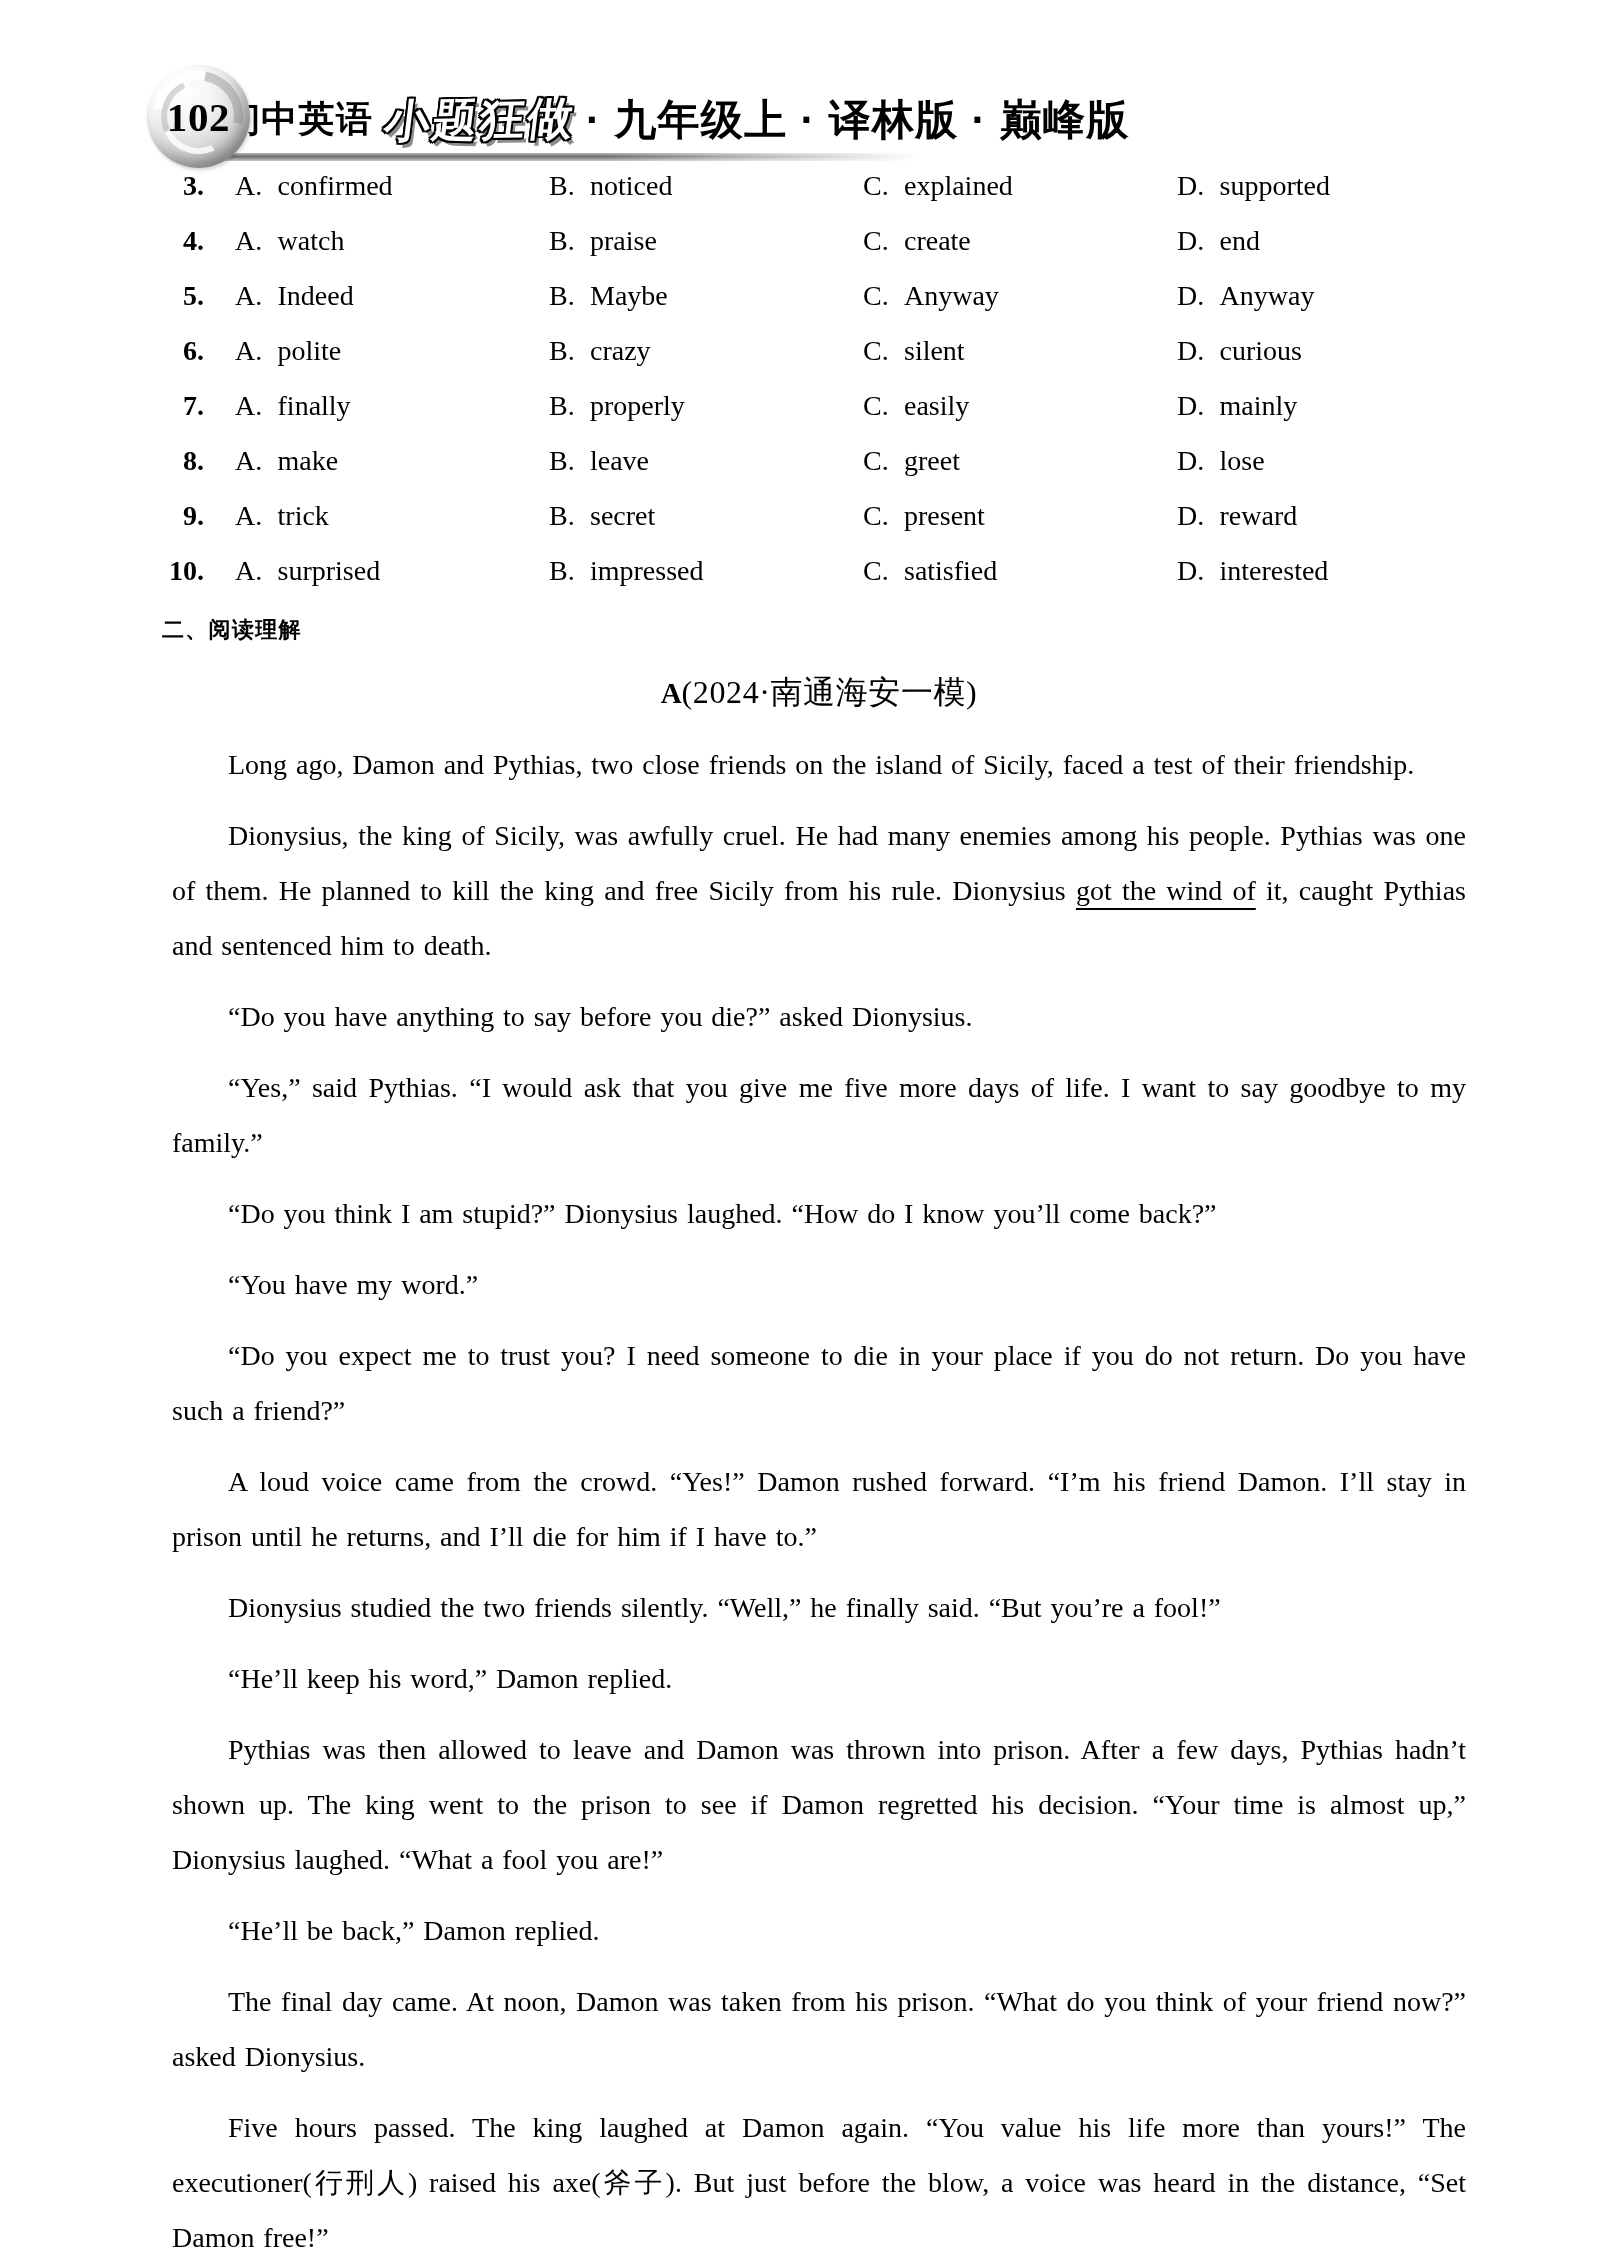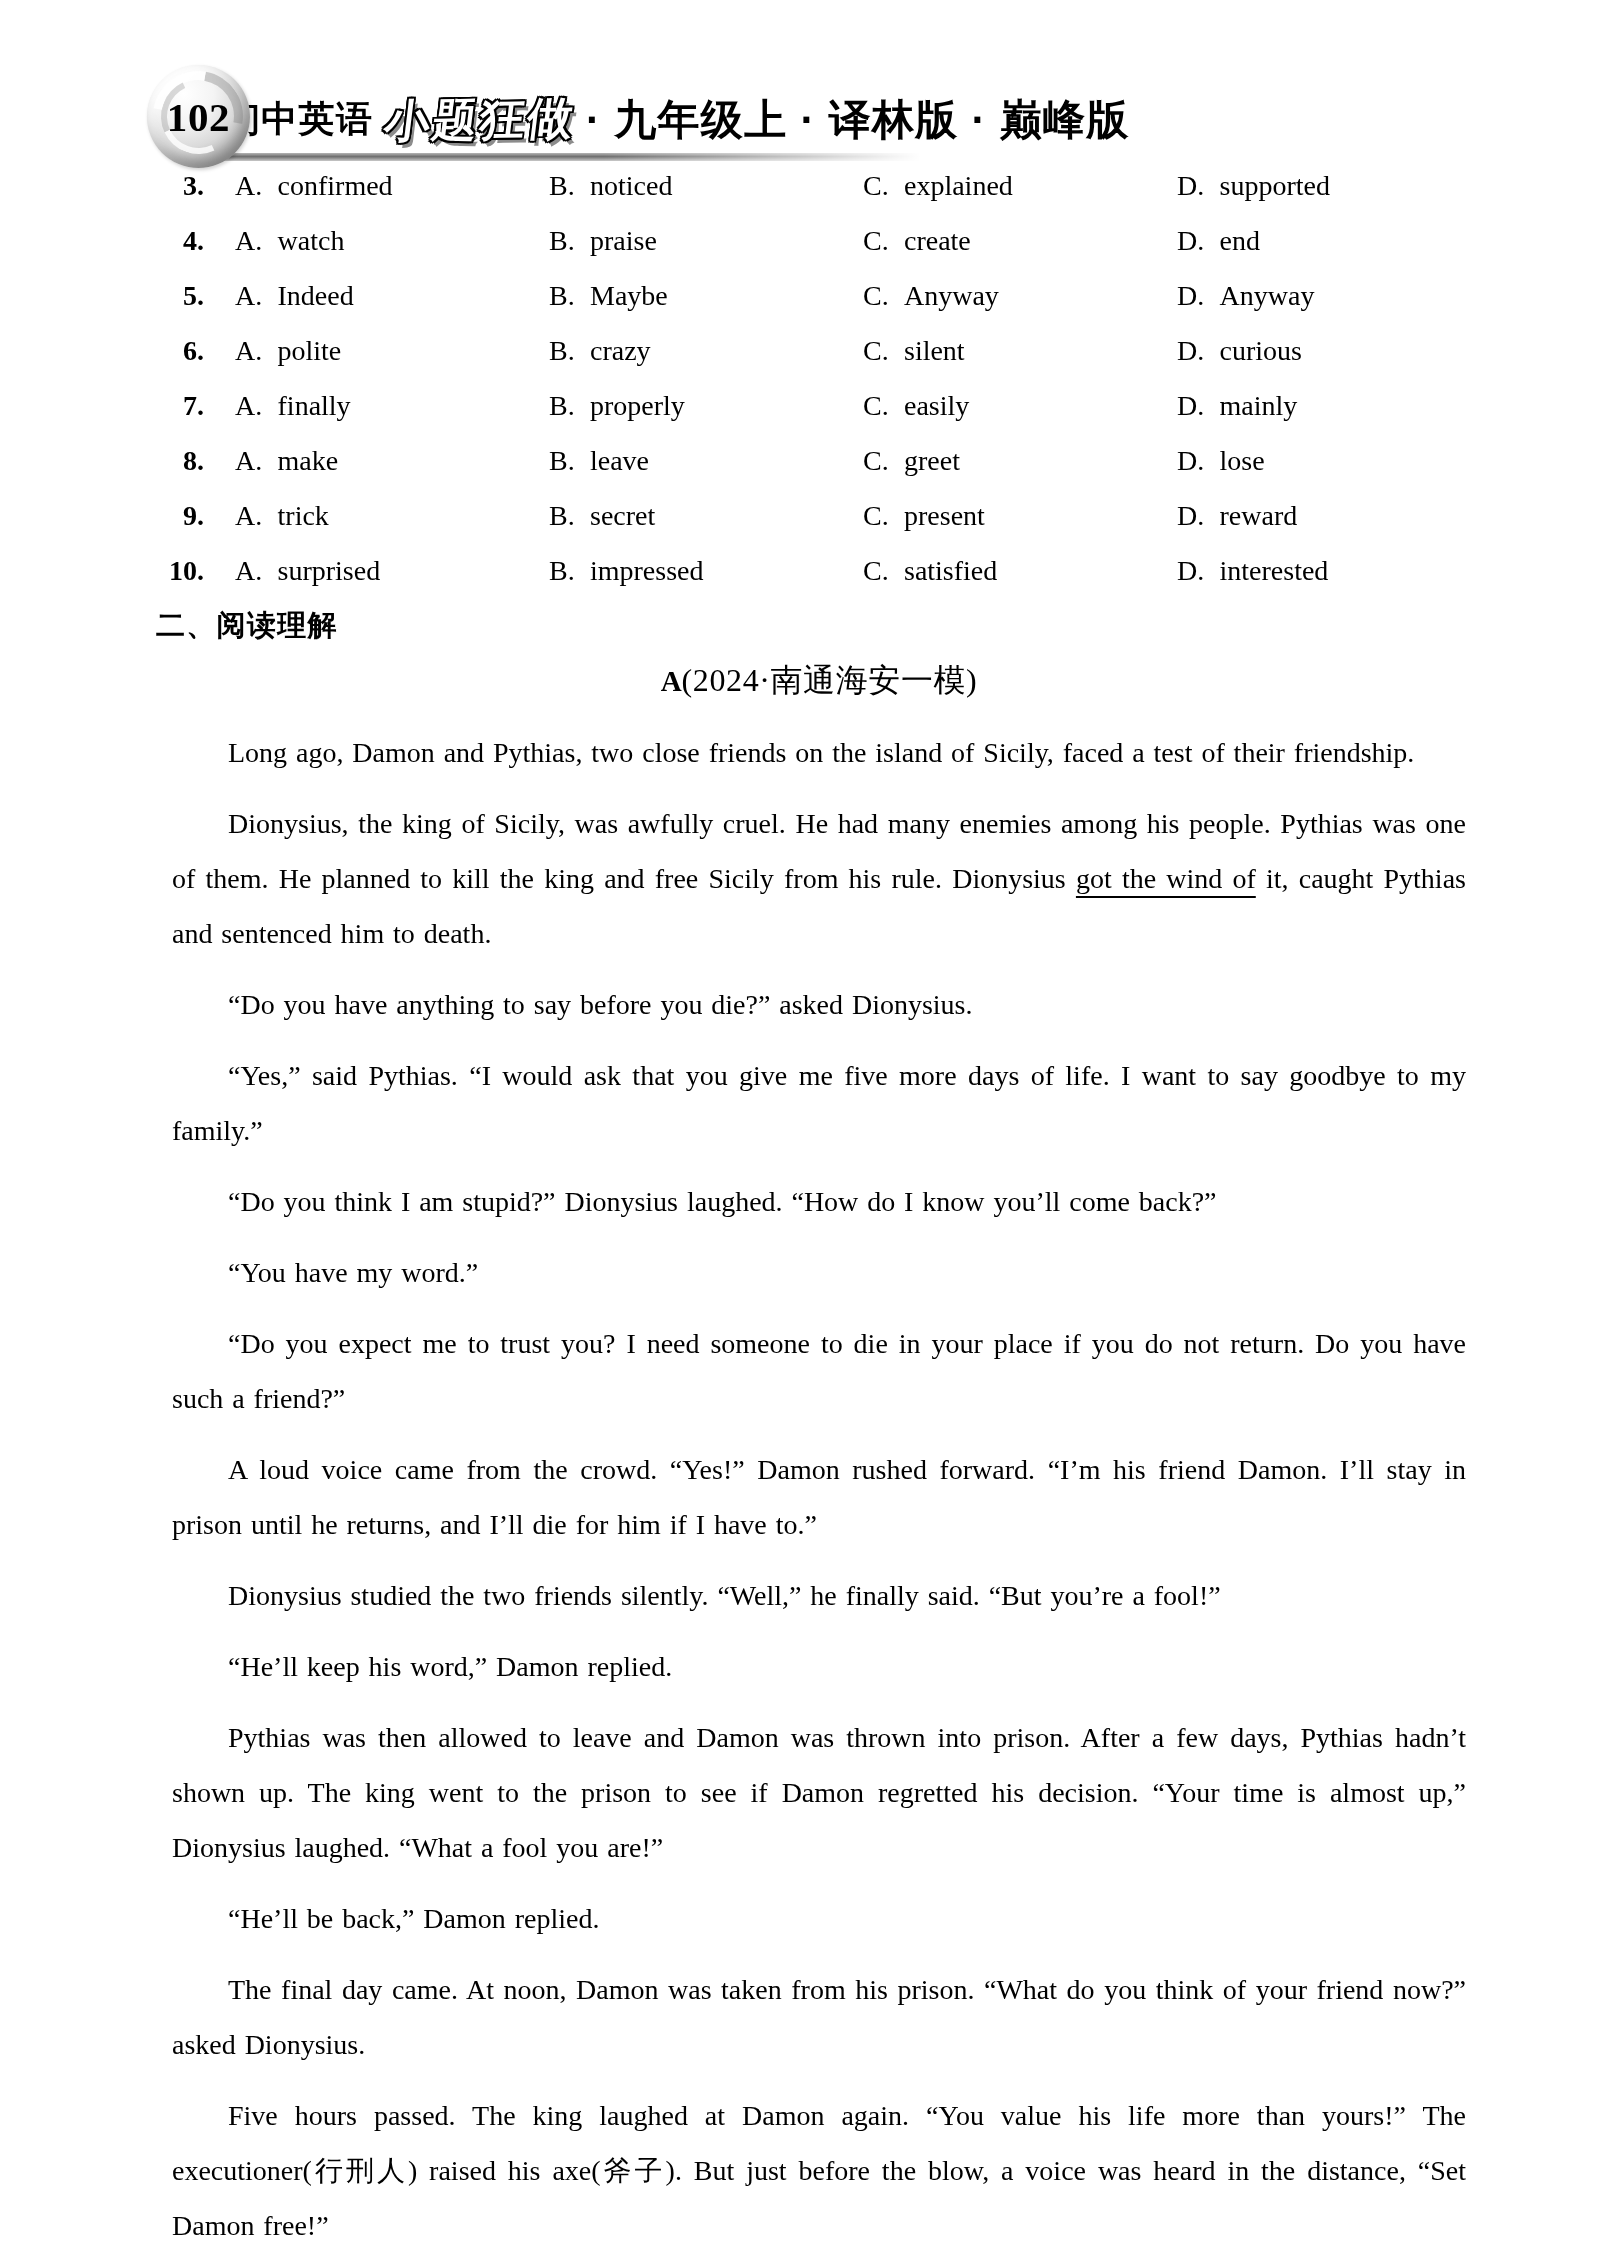--- a/index.html
+++ b/index.html
@@ -78,22 +78,22 @@
 
   
   .q-row { display:flex; align-items:baseline; }
   .q-num { flex:none; width:48px; text-align:right; font-weight:bold; }
   .q-opts { flex:1; margin-left:31px; display:grid; grid-template-columns:314px 314px 314px auto; }
   .q-opt { white-space:nowrap; }
   .q-letter { margin-right:15.3px; }
 
   
   .section-title {
-    margin:0; font-family:Liberation Sans, sans-serif;
-    font-size:29px; font-weight:bold; line-height:55px; letter-spacing:1.3px;
+    margin:6px; font-family:Liberation Mono, monospace;
+    font-size:22px; font-weight:bold; line-height:55px; letter-spacing:1.3px;
   }
   .passage-title { text-align:center; line-height:55px; }
   .passage-letter { font-weight:bold; font-size:29px; }
   .passage-source { font-size:32px; letter-spacing:0.6px; }
 
   .para {
     margin:16px; text-indent:56px; text-align:justify;
     word-spacing:1.9px;
   }
   .u {

